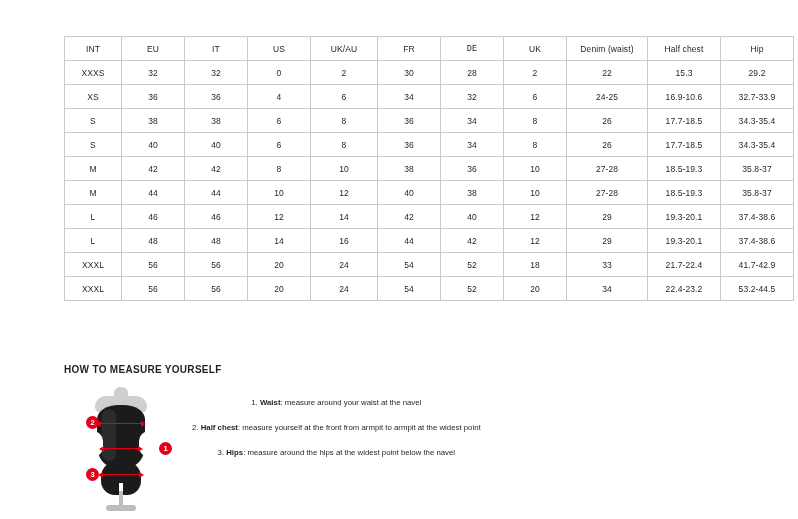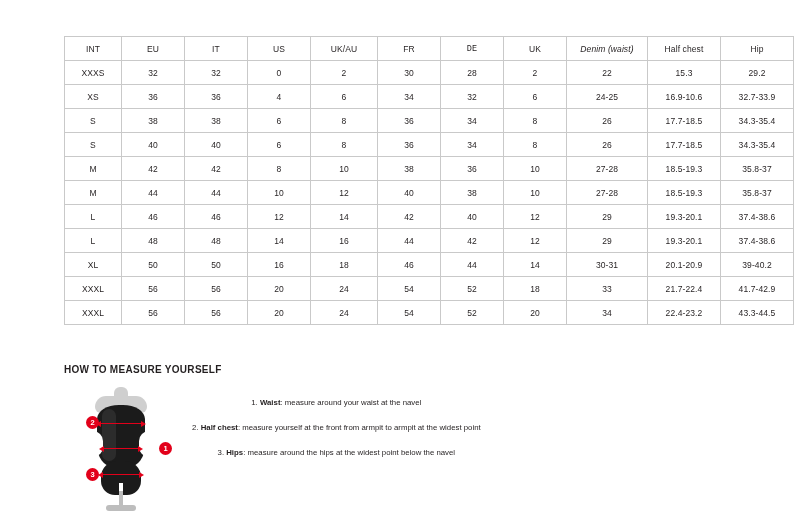--- a/index.html
+++ b/index.html
@@ -50,21 +50,21 @@
   }
   
   .c0 { width: 56px; }
   .c1 { width: 62px; }
   .c2 { width: 62px; }
   .c3 { width: 62px; }
   .c4 { width: 66px; }
   .c5 { width: 62px; }
   .c6 { width: 62px; font-family: Liberation Mono, monospace; }
   .c7 { width: 62px; }
-  .c8 { width: 80px; font-style: italic; }
+  .c8 { width: 80px; }
   .c9 { width: 72px; }
   .c10 { width: 72px; }
 
   
   .howto {
     position: absolute;
     left: 64px;
     top: 350px;
     width: 700px;
   }
@@ -362,33 +362,20 @@
           <td>14</td>
           <td>16</td>
           <td>44</td>
           <td>42</td>
           <td>12</td>
           <td>29</td>
           <td>19.3-20.1</td>
           <td>37.4-38.6</td>
         </tr>
         <tr>
-          <td>XL</td>
-          <td>50</td>
-          <td>50</td>
-          <td>16</td>
-          <td>18</td>
-          <td>46</td>
-          <td>44</td>
-          <td>14</td>
-          <td>30-31</td>
-          <td>20.1-20.9</td>
-          <td>39-40.2</td>
-        </tr>
-        <tr>
           <td>XXXL</td>
           <td>56</td>
           <td>56</td>
           <td>20</td>
           <td>24</td>
           <td>54</td>
           <td>52</td>
           <td>18</td>
           <td>33</td>
           <td>21.7-22.4</td>
@@ -398,21 +385,21 @@
           <td>XXXL</td>
           <td>56</td>
           <td>56</td>
           <td>20</td>
           <td>24</td>
           <td>54</td>
           <td>52</td>
           <td>20</td>
           <td>34</td>
           <td>22.4-23.2</td>
-          <td>43.3-44.5</td>
+          <td>53.2-44.5</td>
         </tr>
       </tbody>
     </table>
   </div>
 
   <div class="howto">
     <div class="howto-title">HOW TO MEASURE YOURSELF</div>
 
     <div class="howto-body">
 

